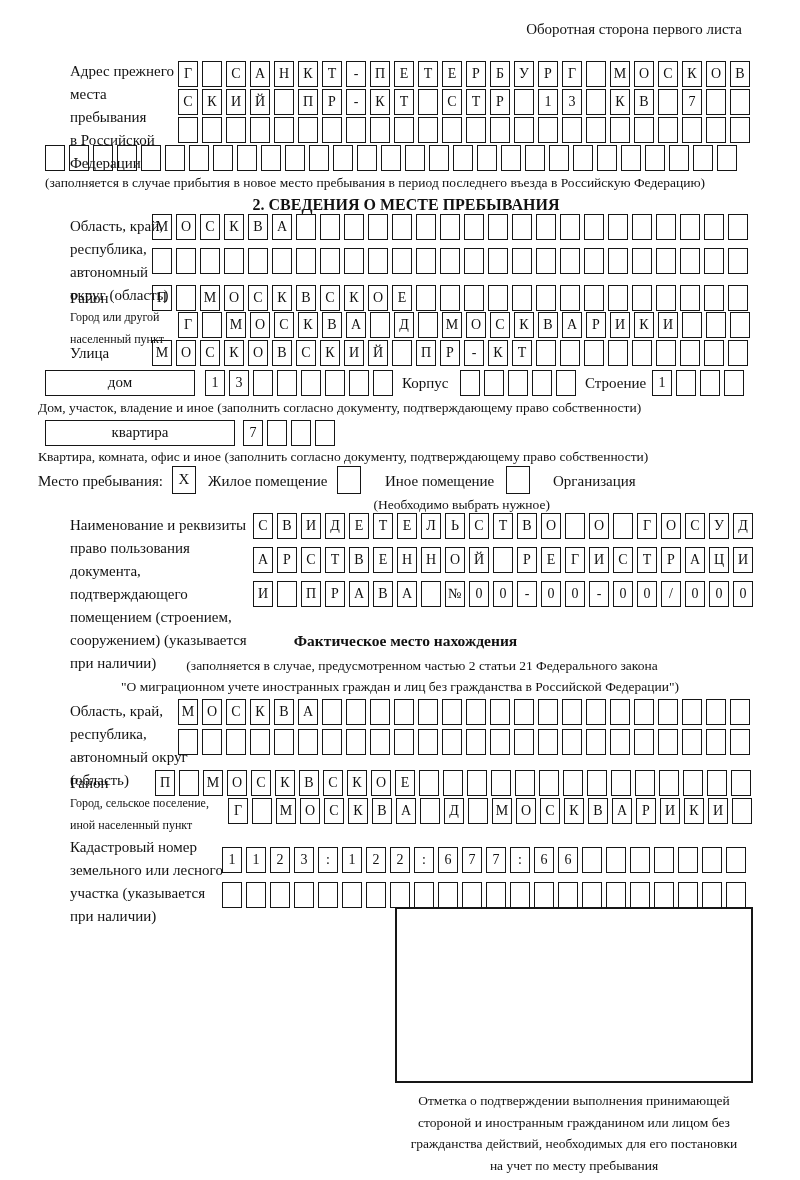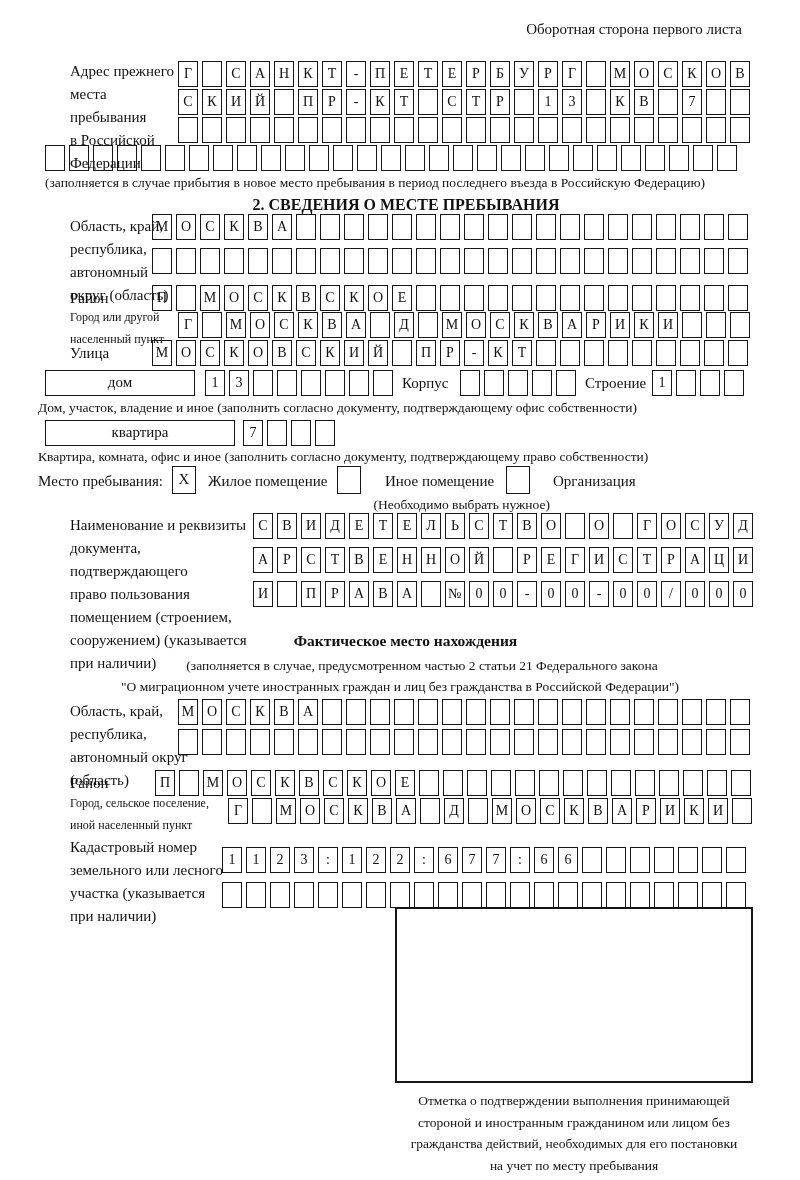--- a/index.html
+++ b/index.html
@@ -328,21 +328,21 @@
       <span class="cbox"></span>
       <span class="cbox"></span>
     </div>
   <div class="abs label" style="left:585px; top:372px;">Строение</div>
   <div class="abs boxrow" style="left:652px; top:370px;">
       <span class="cbox">1</span>
       <span class="cbox"></span>
       <span class="cbox"></span>
       <span class="cbox"></span>
     </div>
-  <div class="abs caption" style="left:38px; top:400px;">Дом, участок, владение и иное (заполнить согласно документу, подтверждающему офис собственности)</div>
+  <div class="abs caption" style="left:38px; top:400px;">Дом, участок, владение и иное (заполнить согласно документу, подтверждающему право собственности)</div>
 
   <div class="abs widebox" style="left:45px; top:420px; width:190px;">квартира</div>
   <div class="abs boxrow" style="left:243px; top:420px;">
       <span class="cbox">7</span>
       <span class="cbox"></span>
       <span class="cbox"></span>
       <span class="cbox"></span>
     </div>
   <div class="abs caption" style="left:38px; top:449px;">Квартира, комната, офис и иное (заполнить согласно документу, подтверждающему право собственности)</div>
 
@@ -350,22 +350,22 @@
   <span class="abs checkbox" style="left:172px; top:466px;">X</span>
   <div class="abs label" style="left:208px; top:470px;">Жилое помещение</div>
   <span class="abs checkbox" style="left:337px; top:466px;"></span>
   <div class="abs label" style="left:385px; top:470px;">Иное помещение</div>
   <span class="abs checkbox" style="left:506px; top:466px;"></span>
   <div class="abs label" style="left:553px; top:470px;">Организация</div>
   <div class="abs caption center" style="left:150px; top:497px; width:400px;text-align:right;">(Необходимо выбрать нужное)</div>
 
   <div class="abs" style="left:70px; top:514px; width:190px;">
     <div class="label">Наименование и реквизиты</div>
+    <div class="label">право пользования</div>
     <div class="label">документа, подтверждающего</div>
-    <div class="label">право пользования</div>
     <div class="label">помещением (строением,</div>
     <div class="label">сооружением) (указывается</div>
     <div class="label">при наличии)</div>
   </div>
   <div class="abs boxrow" style="left:253px; top:513px;">
       <span class="cbox">С</span>
       <span class="cbox">В</span>
       <span class="cbox">И</span>
       <span class="cbox">Д</span>
       <span class="cbox">Е</span>

